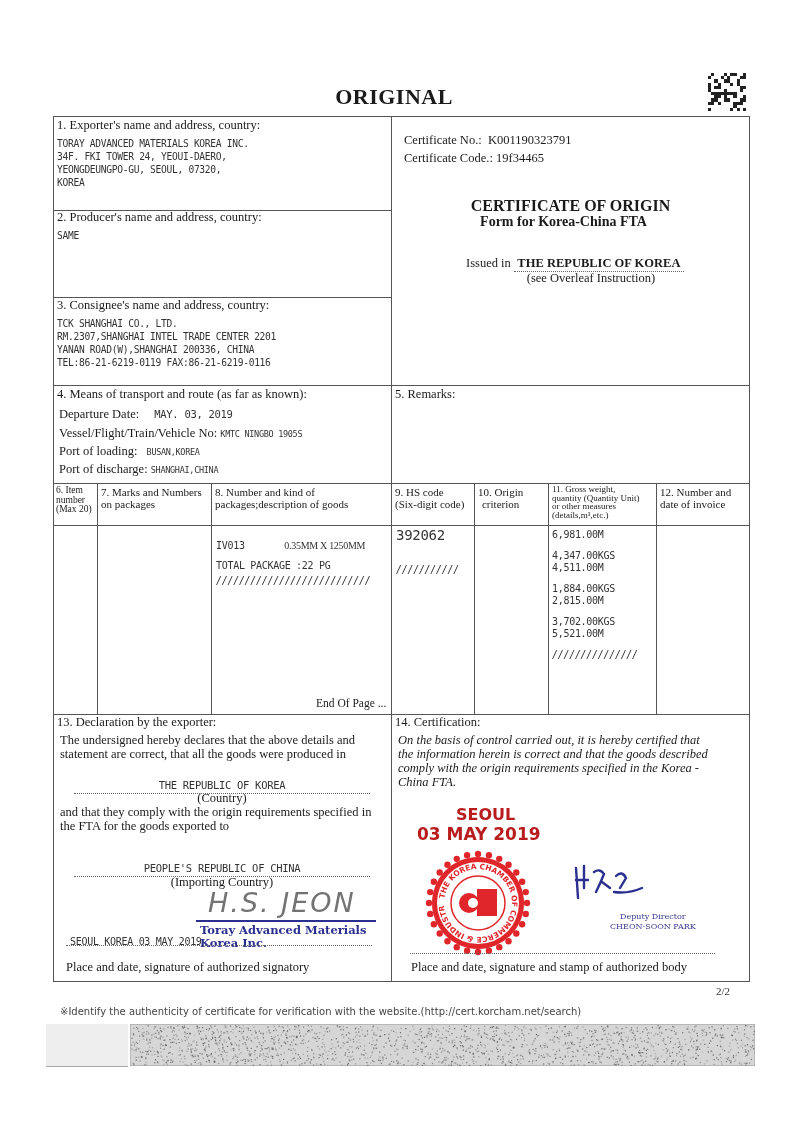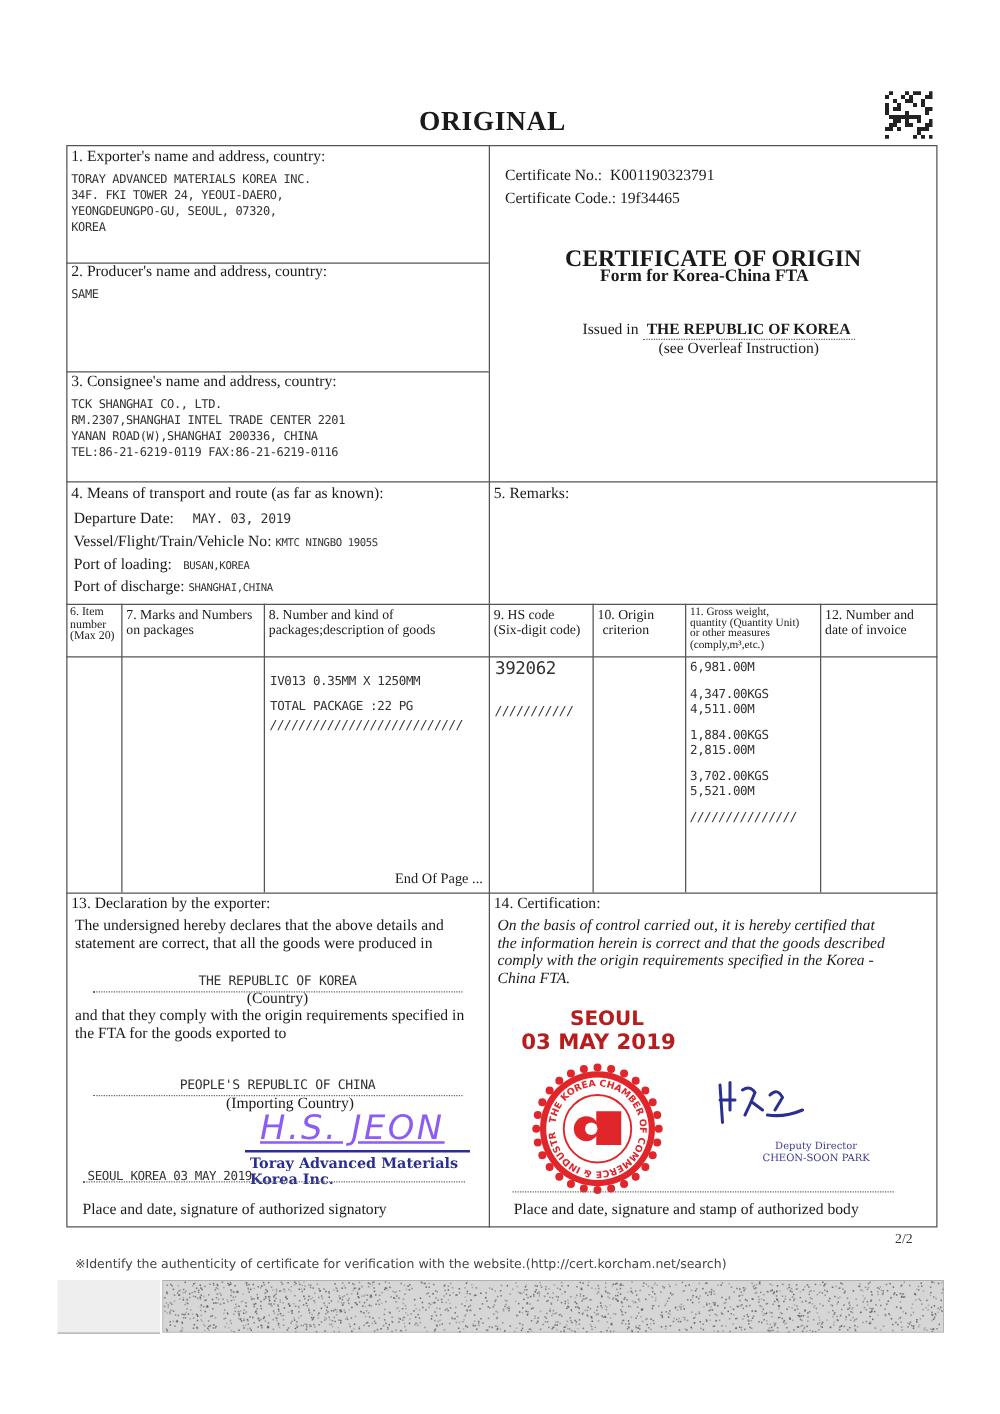--- a/index.html
+++ b/index.html
@@ -7,26 +7,26 @@
   .abs { position: absolute; }
   .mono { font-family: "DejaVu Sans Mono", monospace; font-size: 9.6px; letter-spacing: -0.3px; color: #333; line-height: 13px; }
   .title { left: 0; width: 788px; top: 84px; text-align: center; font-size: 22px; font-weight: bold; letter-spacing: 0.5px; }
   .qr { left: 708px; top: 73px; width: 38px; height: 38px; background-color: #fff; }
   .frame { left: 53px; top: 116px; width: 697px; height: 866px; border: 1px solid #555; box-sizing: border-box; }
   .line-h { height: 0; border-top: 1px solid #555; }
   .line-v { width: 0; border-left: 1px solid #555; }
   .lbl { font-size: 12.5px; line-height: 15px; white-space: nowrap; }
   .small-lbl { font-size: 11px; line-height: 12px; }
   .tiny-lbl { font-size: 9.5px; line-height: 9.5px; }
-  .cert-title { font-size: 19px; font-weight: bold; text-align: center; }
+  .cert-title { font-size: 16px; font-weight: bold; text-align: center; }
   .cert-sub { font-size: 14px; font-weight: bold; text-align: center; }
   .dotted { border-bottom: 1px dotted #666; }
   .italic { font-style: italic; }
   .stamp-blue { color: #b91c1c; font-family: "DejaVu Sans", sans-serif; font-weight: bold; }
-  .sig { color: #8b5cf6; font-family: "DejaVu Sans", sans-serif; font-style: italic; text-decoration: underline; }
+  .sig { color: #737373; font-family: "DejaVu Sans", sans-serif; font-style: italic; }
 </style>
 </head>
 <body>
 
 <div class="abs title">ORIGINAL</div>
 <svg class="abs qr" viewBox="0 0 12 12" shape-rendering="crispEdges">
   <rect x="0" y="0" width="12" height="12" fill="#fff"></rect>
   <g fill="#222" id="qr-cells">
       <rect x="1" y="0" width="1" height="1"></rect>
       <rect x="5" y="0" width="1" height="1"></rect>
@@ -175,30 +175,30 @@
   <div>(Six-digit code)</div>
 </div>
 <div class="abs small-lbl" style="left:478px; top:486px;text-align:center;">
   <div>10. Origin</div>
   <div>criterion</div>
 </div>
 <div class="abs" style="left:552px; top:485px; font-size:9px; line-height:8.6px;">
   <div>11. Gross weight,</div>
   <div>quantity (Quantity Unit)</div>
   <div>or other measures</div>
-  <div>(comply,m³,etc.)</div>
+  <div>(details,m³,etc.)</div>
 </div>
 <div class="abs small-lbl" style="left:660px; top:486px;">
   <div>12. Number and</div>
   <div>date of invoice</div>
 </div>
 
 <div class="abs mono" style="left:216px; top:539px; font-size:10px;">
   <span>IV013</span>
-  <span style="">0.35MM X 1250MM</span>
+  <span style="margin-left:34px;font-family:Liberation Serif, serif;">0.35MM X 1250MM</span>
 </div>
 <div class="abs mono" style="left:216px; top:559px; font-size:10px;">TOTAL PACKAGE :22 PG</div>
 <div class="abs mono" style="left:216px; top:574px; font-size:10px; font-style:italic;">///////////////////////////</div>
 <div class="abs mono" style="left:396px; top:529px; font-size:14px;">392062</div>
 <div class="abs mono" style="left:396px; top:563px; font-size:10px; font-style:italic;">///////////</div>
 <div class="abs mono" style="left:552px; top:529px; font-size:10px; line-height:12px;">
   <div>6,981.00M</div>
   <div style="height:9px;"></div>
   <div>4,347.00KGS</div>
   <div>4,511.00M</div>
@@ -218,21 +218,21 @@
 <div class="abs lbl" style="left:60px; top:747px;">statement are correct,  that all the goods were produced in</div>
 <div class="abs dotted" style="left:74px; top:775px; width:296px; text-align:center;">
   <span class="mono" style="font-size:10.5px;">THE REPUBLIC OF KOREA</span>
 </div>
 <div class="abs lbl" style="left:53px; width:338px; text-align:center; top:791px;">(Country)</div>
 <div class="abs lbl" style="left:60px; top:805px;">and that they comply with the origin requirements specified in</div>
 <div class="abs lbl" style="left:60px; top:819px;">the FTA for the goods exported to</div>
 <div class="abs dotted" style="left:74px; top:858px; width:296px; text-align:center;">
   <span class="mono" style="font-size:10.5px;">PEOPLE'S REPUBLIC OF CHINA</span>
 </div>
-<div class="abs lbl" style="left:53px; width:338px; text-align:center; top:875px;padding-left:10px;">(Importing Country)</div>
+<div class="abs lbl" style="left:53px; width:338px; text-align:center; top:875px;">(Importing Country)</div>
 <div class="abs sig" style="left:208px; top:887px; font-size:27px; letter-spacing:2px;">H.S. JEON</div>
 <div class="abs" style="left:196px; top:920px; width:180px; border-top:2px solid #2b2f8f;"></div>
 <div class="abs mono" style="left:70px; top:935px; font-size:10px;">SEOUL KOREA 03 MAY 2019</div>
 <div class="abs" style="left:200px; top:924px; color:#2b2f8f; font-family:'DejaVu Serif', serif; font-weight:bold; font-size:11.5px; line-height:13px;">
   <div>Toray Advanced Materials</div>
   <div>Korea Inc.</div>
 </div>
 <div class="abs dotted" style="left:66px; top:945px; width:306px;"></div>
 <div class="abs lbl" style="left:66px; top:960px;">Place and date, signature of authorized signatory</div>
 

